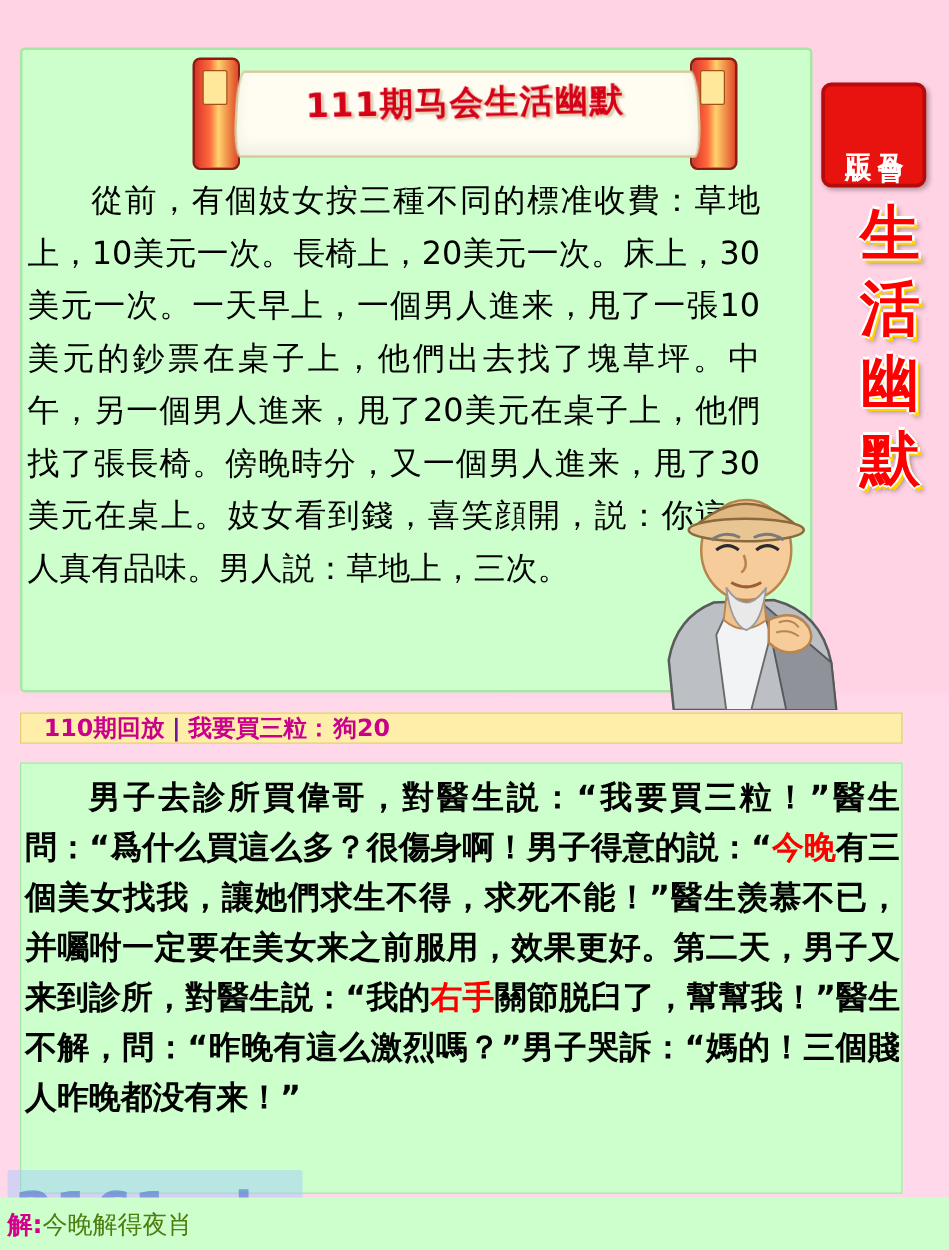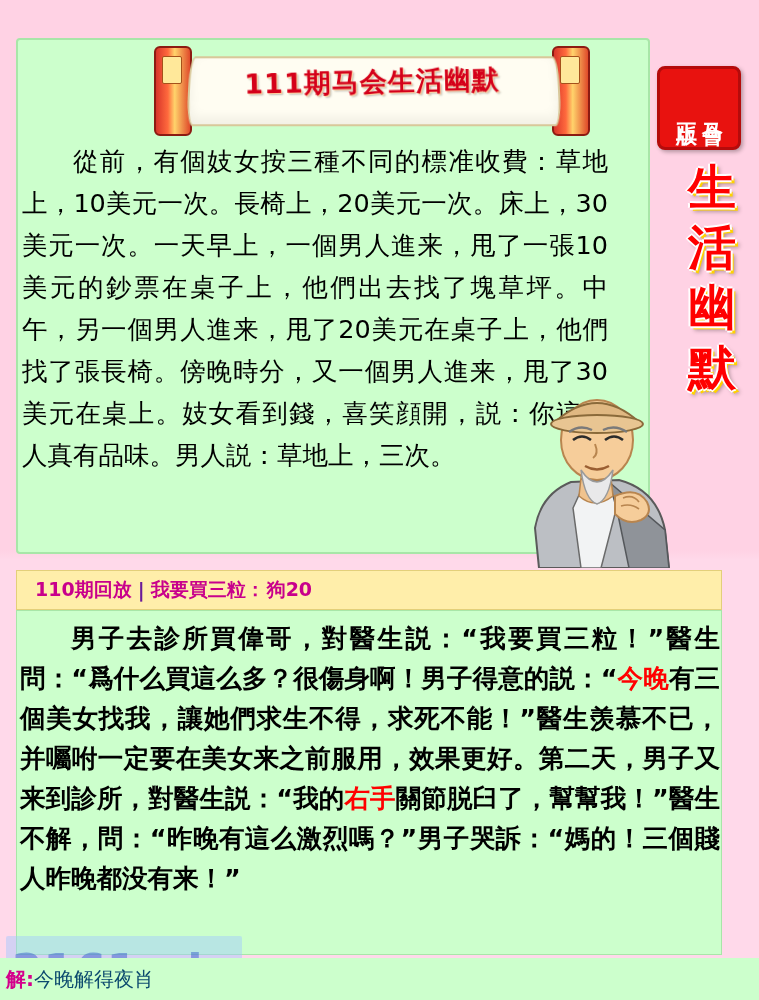--- a/index.html
+++ b/index.html
@@ -151,21 +151,21 @@
     width: 214px;
     height: 190px;
     z-index: 6;
   }
   
   .bar {
     position: absolute;
     left: 16px;
     top: 570px;
     width: 706px;
-    height: 40px;
+    height: 25px;
     background: #ffeeaa;
     border: 1px solid #e3cf7a;
     display: flex;
     align-items: center;
     padding-left: 18px;
     box-sizing: border-box;
     font-size: 19px;
     color: #c8008c;
     font-weight: bold;
     gap: 2px;
@@ -207,21 +207,21 @@
     display: flex;
     align-items: center;
     font-size: 20px;
     color: #000;
     box-sizing: border-box;
     padding: 0 6px;
     overflow: hidden;
     white-space: nowrap;
   }
   .footer .lead { color: #d4008c; font-weight: bold; }
-  .footer .mid { color: #0c4a6e; }
+  .footer .mid { color: #4d7c0f; }
   .watermark {
     position: absolute;
     left: 12px;
     bottom: 4px;
     font-size: 44px;
     font-weight: bold;
     color: rgba(40, 80, 200, .45);
     letter-spacing: 1px;
     font-family: "DejaVu Sans", "Liberation Sans", sans-serif;
     pointer-events: none;

